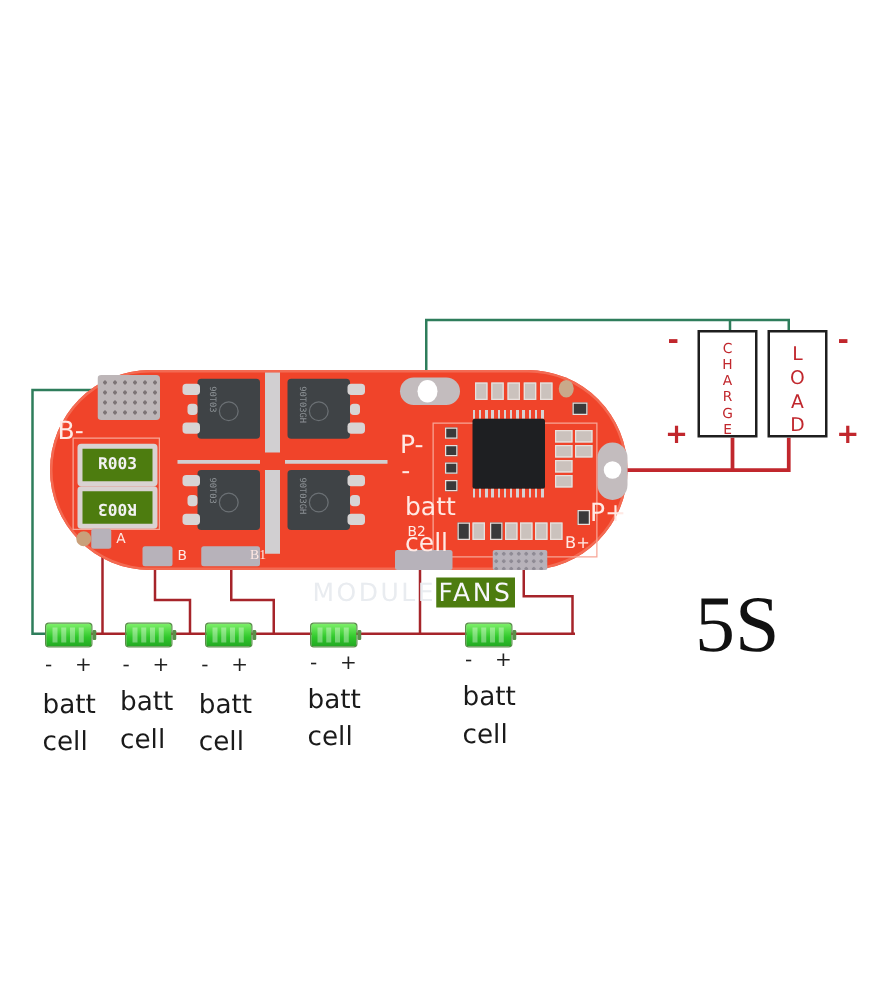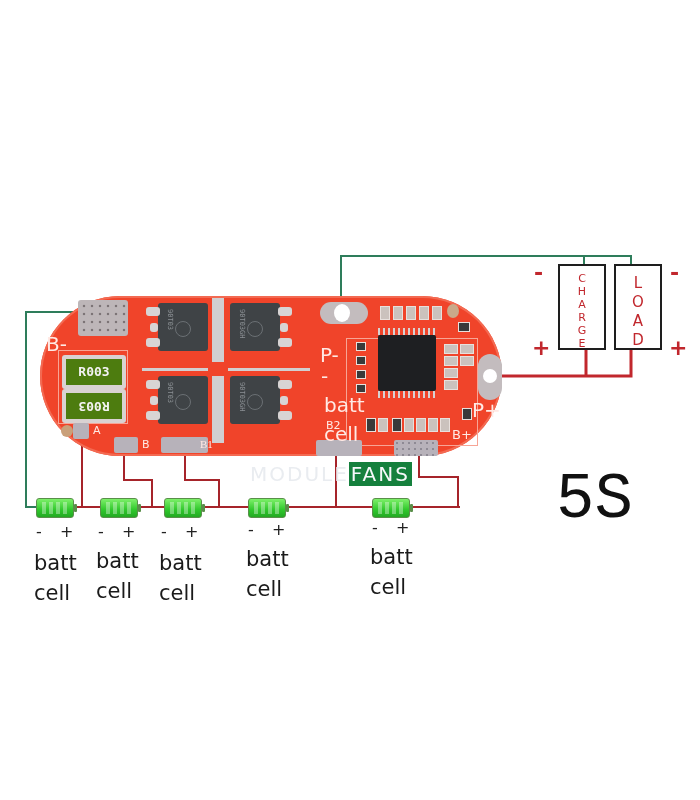--- a/index.html
+++ b/index.html
@@ -38,23 +38,23 @@
 
   
   .battery { position: absolute; width: 36px; height: 18px; border: 1px solid #5a8f4a; border-radius: 3px;
      background: linear-gradient(#7ef06a, #2fc82b 60%, #23a823); }
   .battery .seg { position: absolute; top: 3px; bottom: 3px; width: 4px; background: rgba(255,255,255,0.35); }
   .battery .cap { position: absolute; right: -4px; top: 5px; width: 3px; height: 8px; background: #5a8f4a; border-radius: 1px; }
   .pol { position: absolute; font-size: 16px; color: #222; }
   .cell-label { position: absolute; font-size: 21px; color: #1a1a1a; line-height: 30px; font-family: "DejaVu Sans", sans-serif; }
 
   .watermark { position: absolute; left: 250px; top: 462px; font-size: 20px; color: #e9ecf0; letter-spacing: 2px; }
-  .watermark span.fill { background: #15803d; color: #f7f8fb; padding: 0 2px; }
-
-  .title-5s { position: absolute; left: 556px; top: 468px; font-size: 64px; color: #111; font-family: Liberation Mono, monospace; line-height: 1; }
+  .watermark span.fill { background: #4d7c0f; color: #f7f8fb; padding: 0 2px; }
+
+  .title-5s { position: absolute; left: 556px; top: 468px; font-size: 64px; color: #111; font-family: Liberation Serif, serif; line-height: 1; }
 </style>
 </head>
 <body>
 
 <svg class="wires" width="700" height="800">
 
   <polyline points="88,312 26,312 26,507 36,507" fill="none" stroke="#2e7d5b" stroke-width="2"></polyline>
 
   <polyline points="341,312 341,256 631,256 631,264" fill="none" stroke="#2e7d5b" stroke-width="2"></polyline>
   <line x1="584" y1="256" x2="584" y2="264" stroke="#2e7d5b" stroke-width="2"></line>

